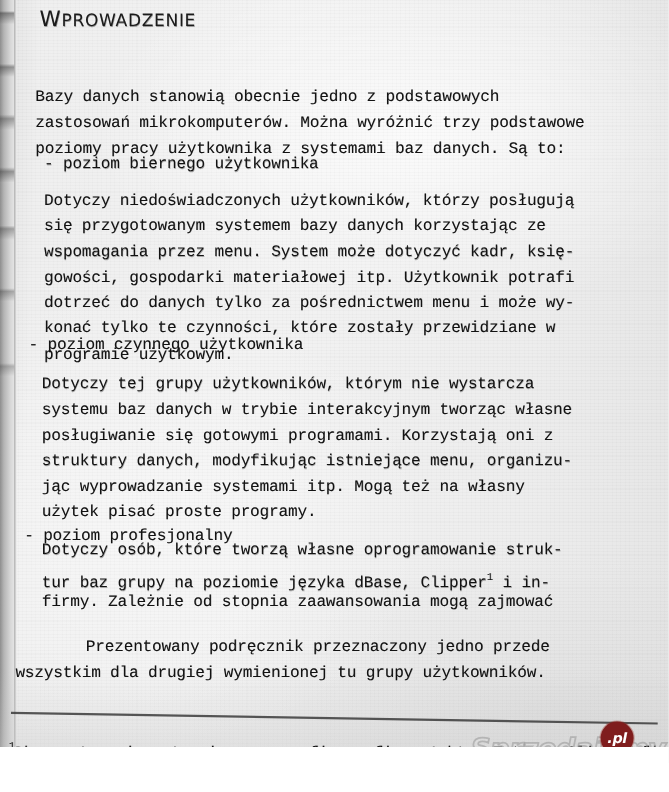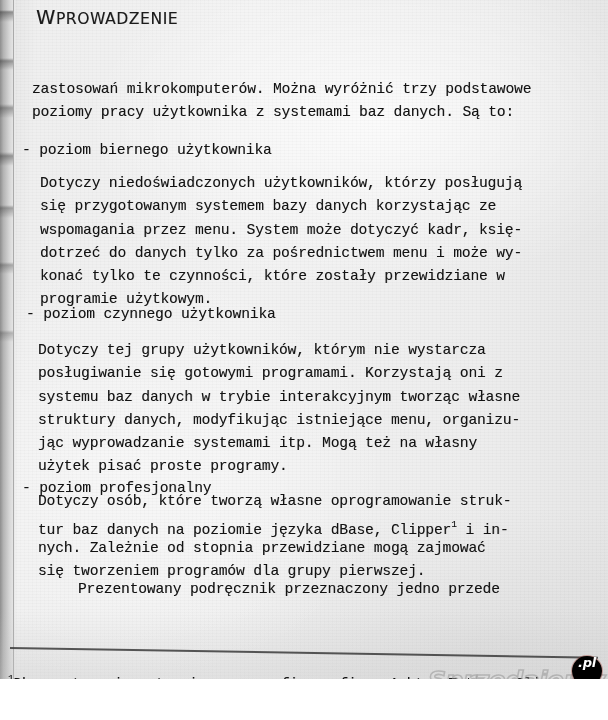--- a/index.html
+++ b/index.html
@@ -159,27 +159,28 @@
     font-size: 25px;
     font-weight: bold;
     font-style: italic;
     letter-spacing: -0.5px;
     color: rgba(255,255,255,0.05);
     -webkit-text-stroke: 1.6px rgba(150,150,150,0.55);
     line-height: 1;
   }
   #watermark-badge {
     position: absolute;
-    left: 144px;
+    left: 118px;
     top: -12px;
     width: 30px;
     height: 30px;
     border-radius: 50%;
-    background: #000000;
+    background: #7f1d1d;
     display: flex;
+    align-items: center;
     justify-content: center;
     box-shadow: 0 0 0 1px rgba(150,40,30,0.35);
   }
   #watermark-badge span {
     font-family: "DejaVu Sans", "Liberation Sans", sans-serif;
     font-size: 13px;
     font-weight: bold;
     font-style: italic;
     color: #ffffff;
     line-height: 1;
@@ -206,63 +207,65 @@
   <div id="gutter-shadow"></div>
   <div id="gutter-marks"></div>
   <div id="page-edge-line"></div>
   <div id="bottom-vignette"></div>
 
   <div id="content">
 
     <div class="heading"><span class="cap">W</span><span>PROWADZENIE</span></div>
 
     <div class="block" style="left:32px; top:78px;">
+      <span class="ln">Bazy  danych  stanowią  obecnie  jedno  z  podstawowych</span>
       <span class="ln">zastosowań mikrokomputerów. Można wyróżnić trzy podstawowe</span>
       <span class="ln">poziomy pracy użytkownika z systemami baz danych. Są to:</span>
     </div>
 
-    <div class="block" style="left:22px; top:139px;">
+    <div class="block" style="left:40px; top:139px;">
       <span class="ln"><span>-</span>&nbsp;<span>poziom biernego użytkownika</span></span>
     </div>
 
     <div class="block" style="left:40px; top:172px;">
       <span class="ln">Dotyczy niedoświadczonych użytkowników, którzy posługują</span>
       <span class="ln">się  przygotowanym  systemem  bazy  danych  korzystając  ze</span>
       <span class="ln">wspomagania przez menu. System może dotyczyć kadr, księ-</span>
+      <span class="ln">gowości, gospodarki materiałowej itp. Użytkownik potrafi</span>
       <span class="ln">dotrzeć do danych tylko za pośrednictwem menu i może wy-</span>
       <span class="ln">konać tylko te czynności, które zostały przewidziane w</span>
       <span class="ln">programie użytkowym.</span>
     </div>
 
     <div class="block" style="left:26px; top:303px;">
       <span class="ln"><span>-</span>&nbsp;<span>poziom czynnego użytkownika</span></span>
     </div>
 
     <div class="block" style="left:38px; top:339px;">
       <span class="ln">Dotyczy tej grupy użytkowników,  którym  nie  wystarcza</span>
+      <span class="ln">systemu baz danych w trybie interakcyjnym tworząc własne</span>
       <span class="ln">posługiwanie się gotowymi programami. Korzystają oni z</span>
-      <span class="ln">systemu baz danych w trybie interakcyjnym tworząc własne</span>
       <span class="ln">struktury danych, modyfikując istniejące menu, organizu-</span>
       <span class="ln">jąc wyprowadzanie systemami itp. Mogą też na własny</span>
       <span class="ln">użytek pisać proste programy.</span>
     </div>
 
     <div class="block" style="left:22px; top:457px;margin-top:20px;">
       <span class="ln"><span>-</span>&nbsp;<span>poziom profesjonalny</span></span>
     </div>
 
     <div class="block" style="left:38px; top:490px;">
       <span class="ln">Dotyczy osób, które tworzą własne oprogramowanie  struk-</span>
-      <span class="ln"><span>tur baz danych na poziomie języka dBase, Clipper</span><span class="sup">1</span><span> i in-</span></span>
-      <span class="ln">nych. Zależnie od stopnia przewidziane mogą zajmować</span>
-      <span class="ln">się tworzeniem programów dla grupy pierwszej.</span>
+      <span class="ln"><span>tur baz grupy na poziomie języka dBase, Clipper</span><span class="sup">1</span><span> i in-</span></span>
+      <span class="ln">firmy. Zależnie od stopnia zaawansowania mogą zajmować</span>
     </div>
 
     <div class="block" style="left:14px; top:578px;">
       <span class="ln" style="padding-left:64px;">Prezentowany  podręcznik  przeznaczony  jedno  przede</span>
+      <span class="ln">wszystkim dla drugiej wymienionej tu grupy użytkowników.</span>
     </div>
 
     <div id="footnote-rule"></div>
 
     <div class="footnote">
       <span class="ln"><span class="fn-marker">1</span><span>Dbase stanowi zastrzeżoną nazwę fimowa firmy Ashton Tate,</span></span>
       <span class="ln">a Clipper firmy Nantucket.</span>
     </div>
 
     <div id="watermark">

